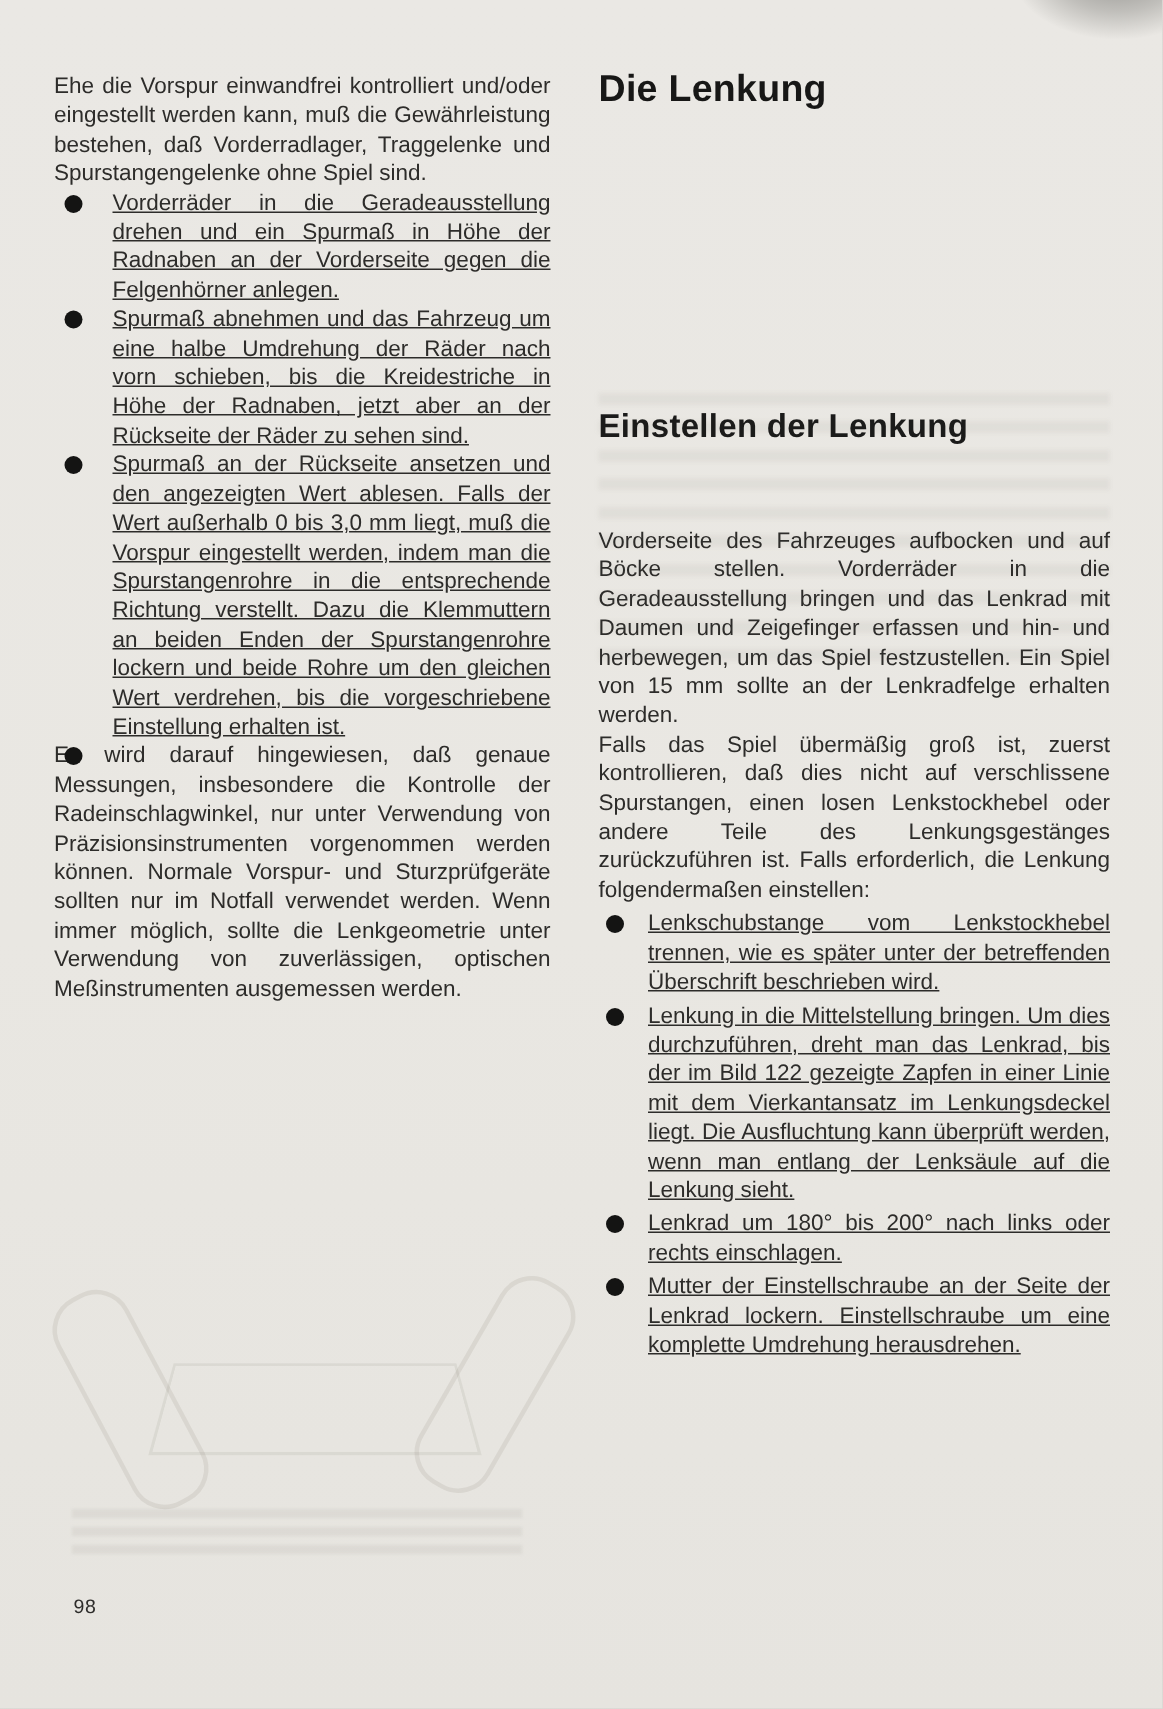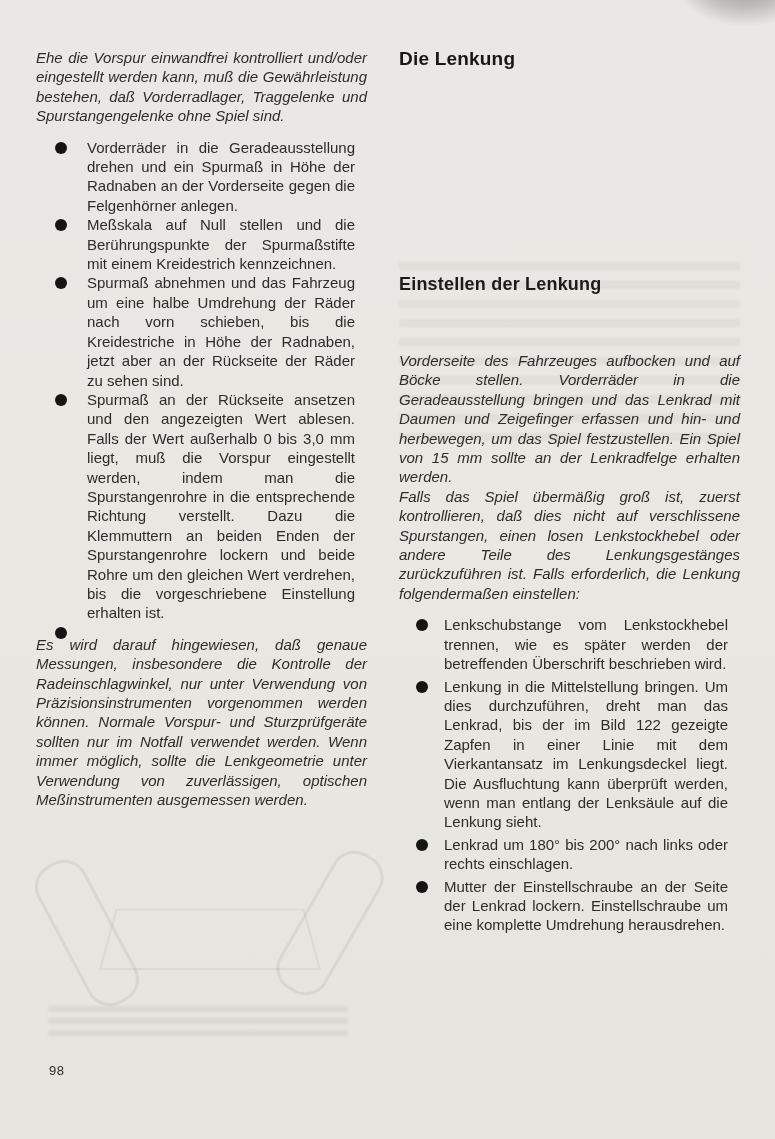--- a/index.html
+++ b/index.html
@@ -16,30 +16,30 @@
   .corner-shadow {
     position: absolute; top: 0; right: 0; width: 130px; height: 85px;
     background: radial-gradient(ellipse 95px 62px at 100px -20px,
                 rgba(70,70,66,0.55) 0%, rgba(70,70,66,0.25) 45%, rgba(70,70,66,0) 75%);
     pointer-events: none;
   }
   .col { position: absolute; text-align: justify; font-size: 15px; line-height: 19.4px; }
   .col-left  { left: 36px;  top: 48px; width: 331px; }
   .col-right { left: 399px; top: 44px; width: 341px; }
 
-  p { margin: 0; font-style: italic; }
+  p { margin: 0; }
   .doc-title {
-    font-size: 19px; line-height: 30px; font-weight: bold; color: #171716;
+    font-size: 25px; line-height: 30px; font-weight: bold; color: #171716;
     margin: 0 0 78px 0; text-align: left; letter-spacing: 0.2px;
   }
   .section-heading {
-    font-size: 18px; line-height: 22px; font-weight: bold; color: #1b1b1a;
+    font-size: 22px; line-height: 22px; font-weight: bold; color: #1b1b1a;
     margin: 199px 0 56px 0; text-align: left; letter-spacing: 0.2px;
   }
-  ul.bullets { list-style: none; margin: 12px; padding: 0; }
+  ul.bullets { list-style: none; margin: 0; padding: 0; text-decoration: underline; }
   ul.bullets li { position: relative; margin: 0; }
   .col-left  ul.bullets li { padding-left: 39px; }
   .col-right ul.bullets li { padding-left: 33px; margin-top: 3px; }
   .dot {
     position: absolute; left: 7px; top: 4px;
     width: 12px; height: 12px; border-radius: 50%; background: #141413;
   }
   .col-right .dot { left: 5px; }
   .closing { margin-top: 0; }
 
@@ -94,24 +94,20 @@
 
   <div class="col col-left">
     <p>Ehe die Vorspur einwandfrei kontrolliert und/oder eingestellt werden kann, muß die Gewährleistung bestehen, daß Vorderradlager, Traggelenke und Spurstangengelenke ohne Spiel sind.</p>
     <ul class="bullets">
       <li>
         <span class="dot"></span>
         <span>Vorderräder in die Geradeausstellung drehen und ein Spurmaß in Höhe der Radnaben an der Vorderseite gegen die Felgenhörner anlegen.</span>
       </li>
       <li>
         <span class="dot"></span>
-        <span>Meßskala auf Null stellen und die Berührungspunkte der Spurmaßstifte mit einem Kreidestrich kennzeichnen.</span>
-      </li>
-      <li>
-        <span class="dot"></span>
         <span>Spurmaß abnehmen und das Fahrzeug um eine halbe Umdrehung der Räder nach vorn schieben, bis die Kreidestriche in Höhe der Radnaben, jetzt aber an der Rückseite der Räder zu sehen sind.</span>
       </li>
       <li>
         <span class="dot"></span>
         <span>Spurmaß an der Rückseite ansetzen und den angezeigten Wert ablesen. Falls der Wert außerhalb 0 bis 3,0 mm liegt, muß die Vorspur eingestellt werden, indem man die Spurstangenrohre in die entsprechende Richtung verstellt. Dazu die Klemmuttern an beiden Enden der Spurstangenrohre lockern und beide Rohre um den gleichen Wert verdrehen, bis die vorgeschriebene Einstellung erhalten ist.</span>
       </li>
       <li>
         <span class="dot"></span>
       </li>
     </ul>
@@ -119,21 +115,21 @@
   </div>
 
   <div class="col col-right">
     <h1 class="doc-title">Die Lenkung</h1>
     <h2 class="section-heading">Einstellen der Lenkung</h2>
     <p>Vorderseite des Fahrzeuges aufbocken und auf Böcke stellen. Vorderräder in die Geradeausstellung bringen und das Lenkrad mit Daumen und Zeigefinger erfassen und hin- und herbewegen, um das Spiel festzustellen. Ein Spiel von 15 mm sollte an der Lenkradfelge erhalten werden.</p>
     <p>Falls das Spiel übermäßig groß ist, zuerst kontrollieren, daß dies nicht auf verschlissene Spurstangen, einen losen Lenkstockhebel oder andere Teile des Lenkungsgestänges zurückzuführen ist. Falls erforderlich, die Lenkung folgendermaßen einstellen:</p>
     <ul class="bullets">
       <li>
         <span class="dot"></span>
-        <span>Lenkschubstange vom Lenkstockhebel trennen, wie es später werden der betreffenden Überschrift beschrieben wird.</span>
+        <span>Lenkschubstange vom Lenkstockhebel trennen, wie es später unter der betreffenden Überschrift beschrieben wird.</span>
       </li>
       <li>
         <span class="dot"></span>
         <span>Lenkung in die Mittelstellung bringen. Um dies durchzuführen, dreht man das Lenkrad, bis der im Bild 122 gezeigte Zapfen in einer Linie mit dem Vierkantansatz im Lenkungsdeckel liegt. Die Ausfluchtung kann überprüft werden, wenn man entlang der Lenksäule auf die Lenkung sieht.</span>
       </li>
       <li>
         <span class="dot"></span>
         <span>Lenkrad um 180° bis 200° nach links oder rechts einschlagen.</span>
       </li>
       <li>

